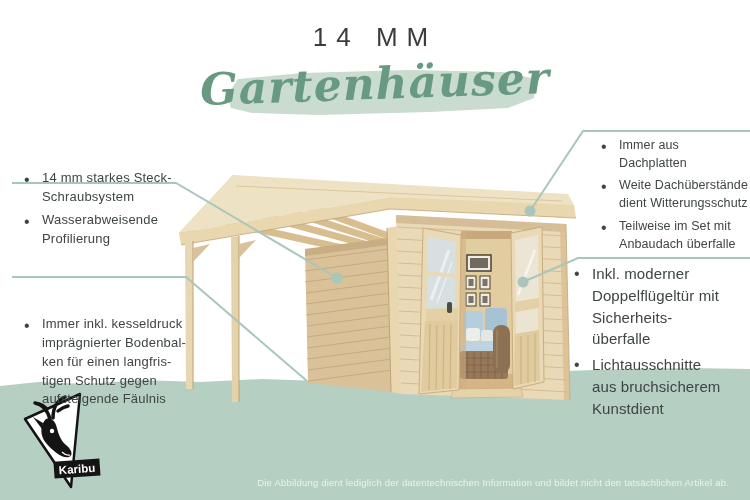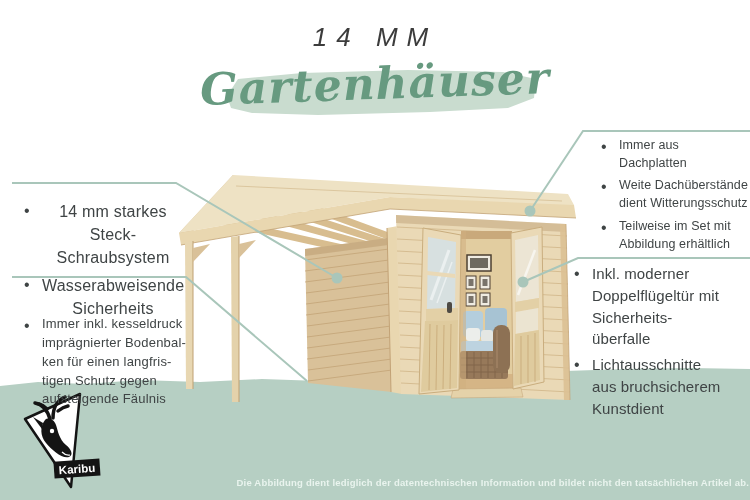--- a/index.html
+++ b/index.html
@@ -6,40 +6,40 @@
   .stage{
     position:relative;width:750px;height:500px;background:#ffffff;
     overflow:hidden;font-family:"Liberation Sans",sans-serif;
     margin:0 auto;
   }
   svg.scene{position:absolute;left:0;top:0;width:750px;height:500px;display:block;}
 
   
   .page-title{
     position:absolute;top:22px;left:0;width:750px;text-align:center;
-    font-size:26px;letter-spacing:9px;color:#3c3c3c;font-weight:400;font-style:italic;
+    font-size:26px;letter-spacing:9px;color:#3c3c3c;font-weight:400;
   }
   .script-title{
     position:absolute;top:58px;left:0;width:750px;text-align:center;
     font-family:"DejaVu Serif",serif;font-style:italic;font-weight:bold;
     font-size:44px;color:var(--accent-green,#679a80);
     transform:rotate(-2deg);letter-spacing:1px;
   }
   .callout-list{position:absolute;color:var(--text-dark,#3f4445);}
   .callout-list ul{list-style:none;margin:0;padding:0;}
   .callout-list li{position:relative;padding-left:20px;margin-bottom:4px;line-height:1.45;}
   .callout-list li::before{
     content:"\2022";position:absolute;left:2px;top:-1px;font-size:16px;color:var(--text-dark,#3f4445);
   }
-  .list-l1{left:22px;top:200px;width:162px;font-size:16px;letter-spacing:.2px;text-align:center;}
+  .list-l1{left:22px;top:169px;width:162px;font-size:13px;letter-spacing:.2px;}
   .list-l2{left:22px;top:283px;width:172px;font-size:13px;letter-spacing:.2px;margin-top:32px;}
   .list-r1{left:599px;top:136px;width:151px;font-size:12.5px;letter-spacing:.1px;}
   .list-r2{left:572px;top:263px;width:151px;font-size:15px;letter-spacing:.1px;}
   .disclaimer{
-    position:absolute;right:1px;top:477px;font-size:9.5px;font-weight:bold;
+    position:absolute;right:21px;top:477px;font-size:9.5px;font-weight:normal;
     color:var(--disclaimer-text,#e9f4ee);letter-spacing:.2px;
   }
 
   
   .ground{fill:var(--sage-ground,#b6cfc3);}
   .brush{fill:var(--mint-light,#c9dccf);}
   .callout-path{stroke:var(--callout-line,#a9c6ba);stroke-width:2;fill:none;}
   .callout-dot{fill:var(--callout-line,#a9c6ba);}
   .wood-light{fill:var(--wood-light,#ead9b6);}
   .wood-mid{fill:var(--wood-mid,#d9c199);}
@@ -238,35 +238,35 @@
       </g>
     </g>
   </svg>
 
   <div class="page-title">14 MM</div>
   <div class="script-title">Gartenhäuser</div>
 
   <div class="callout-list list-l1">
     <ul>
       <li>14 mm starkes Steck-Schraubsystem</li>
-      <li>Wasserabweisende Sicherheits</li>
+      <li>Wasserabweisende Profilierung</li>
     </ul>
   </div>
 
   <div class="callout-list list-l2">
     <ul>
       <li>Immer inkl. kesseldruck imprägnierter Boden­bal­ken für einen lang­fris­tigen Schutz gegen aufsteigende Fäulnis</li>
     </ul>
   </div>
 
   <div class="callout-list list-r1">
     <ul>
       <li>Immer aus Dachplatten</li>
       <li>Weite Dachüberstände dient Witterungsschutz</li>
-      <li>Teilweise im Set mit Abbildung erhältlich</li>
+      <li>Teilweise im Set mit Anbaudach überfalle</li>
     </ul>
   </div>
 
   <div class="callout-list list-r2">
     <ul>
       <li>Inkl. moderner Doppel­flügeltür mit Sicherheits­überfalle</li>
       <li>Lichtausschnitte aus bruchsicherem Kunst­dient</li>
     </ul>
   </div>
 

